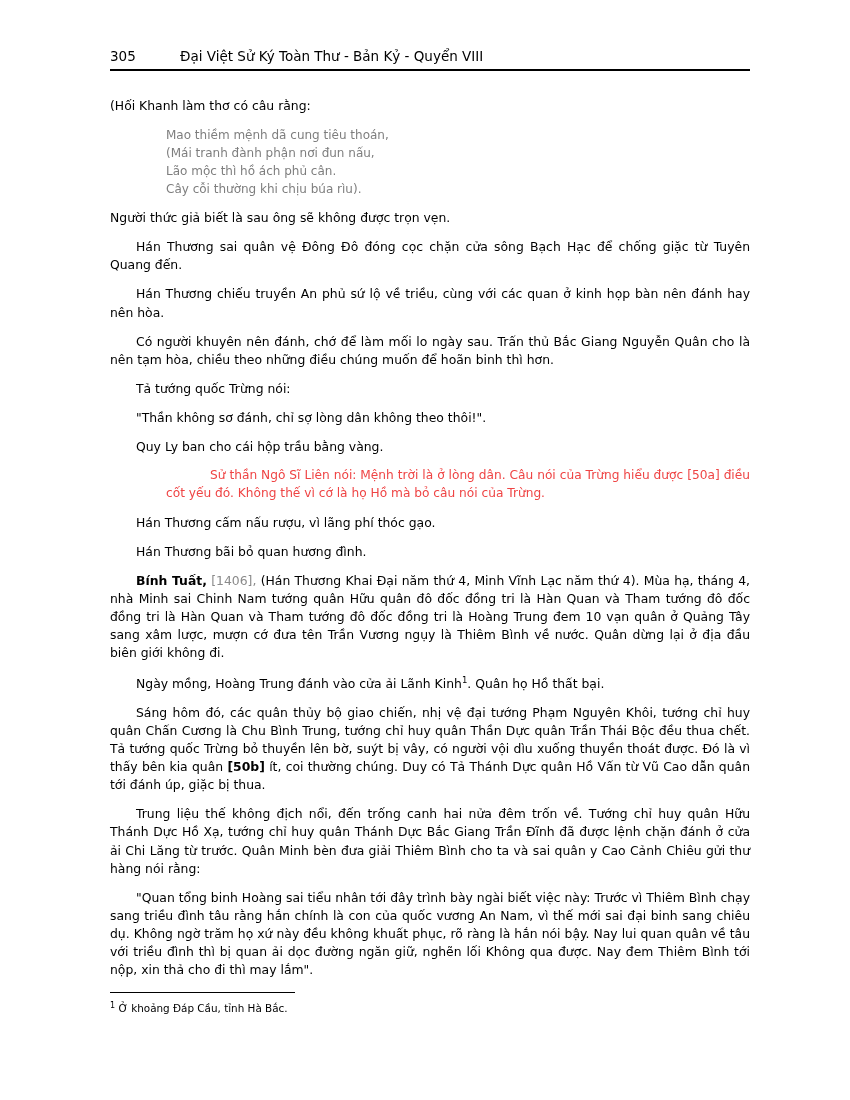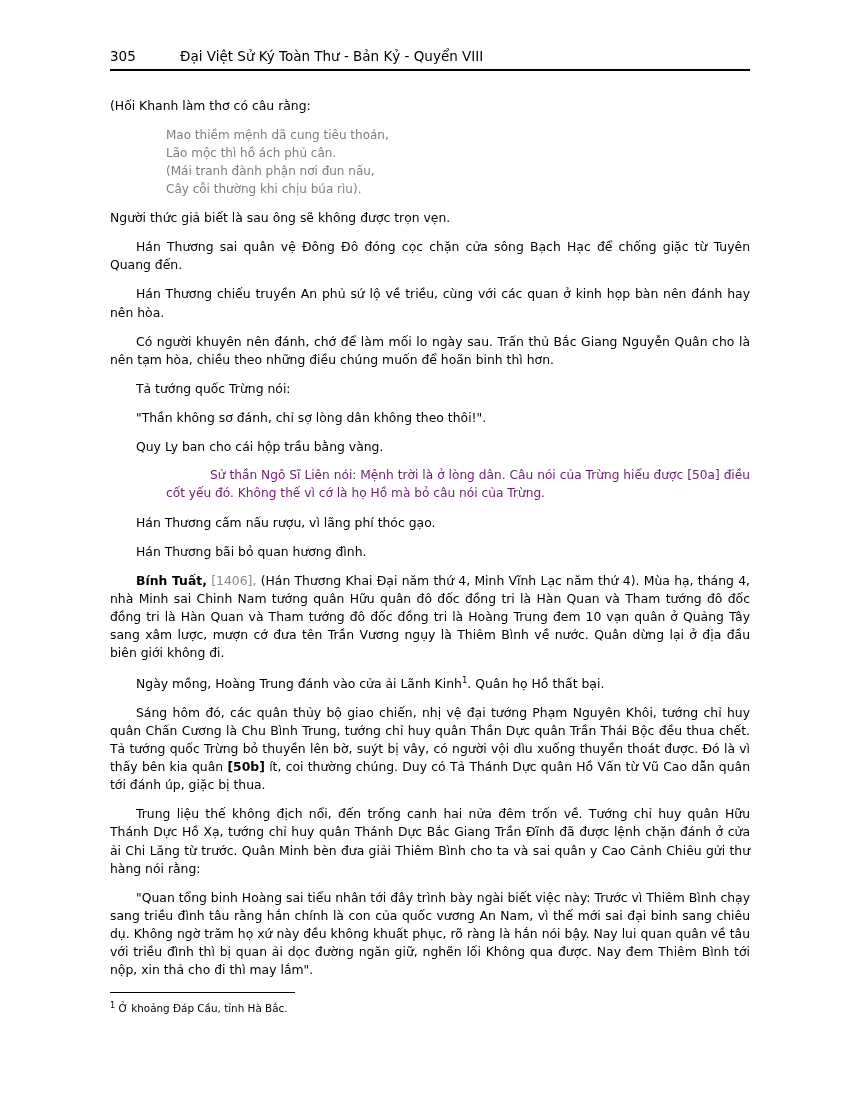--- a/index.html
+++ b/index.html
@@ -54,21 +54,21 @@
     margin: 0 0 11px 0;
     padding-left: 56px;
     font-size: 12px;
     line-height: 1.5;
     text-indent: 0;
   }
   .poem div {
     white-space: pre-wrap;
   }
   .note {
-    color: #701a75;
+    color: #ef4444;
     margin: 0 0 11px 0;
     padding-left: 56px;
     text-indent: 44px;
     font-size: 12.2px;
     line-height: 1.46;
     text-align: justify;
   }
   .bold {
     font-weight: bold;
   }
@@ -108,22 +108,22 @@
     <div class="page-number">305</div>
     <div class="header-title">Đại Việt Sử Ký Toàn Thư - Bản Kỷ - Quyển VIII</div>
   </div>
 
   <div class="body-text">
 
     <p class="para noindent">(Hối Khanh làm thơ có câu rằng:</p>
 
     <div class="poem">
       <div>Mao thiềm mệnh dã cung tiêu thoán,</div>
+      <div>(Mái tranh đành phận nơi đun nấu,</div>
       <div>Lão mộc thì hồ ách phủ cân.</div>
-      <div>(Mái tranh đành phận nơi đun nấu,</div>
       <div>Cây cỗi thường khi chịu búa rìu).</div>
     </div>
 
     <p class="para noindent">Người thức giả biết là sau ông sẽ không được trọn vẹn.</p>
     <p class="para">Hán Thương sai quân vệ Đông Đô đóng cọc chặn cửa sông Bạch Hạc để chống giặc từ Tuyên Quang đến.</p>
     <p class="para">Hán Thương chiếu truyền An phủ sứ lộ về triều, cùng với các quan ở kinh họp bàn nên đánh hay nên hòa.</p>
     <p class="para">Có người khuyên nên đánh, chớ để làm mối lo ngày sau. Trấn thủ Bắc Giang Nguyễn Quân cho là nên tạm hòa, chiều theo những điều chúng muốn để hoãn binh thì hơn.</p>
     <p class="para">Tả tướng quốc Trừng nói:</p>
     <p class="para">"Thần không sơ đánh, chỉ sợ lòng dân không theo thôi!".</p>
     <p class="para">Quy Ly ban cho cái hộp trầu bằng vàng.</p>

